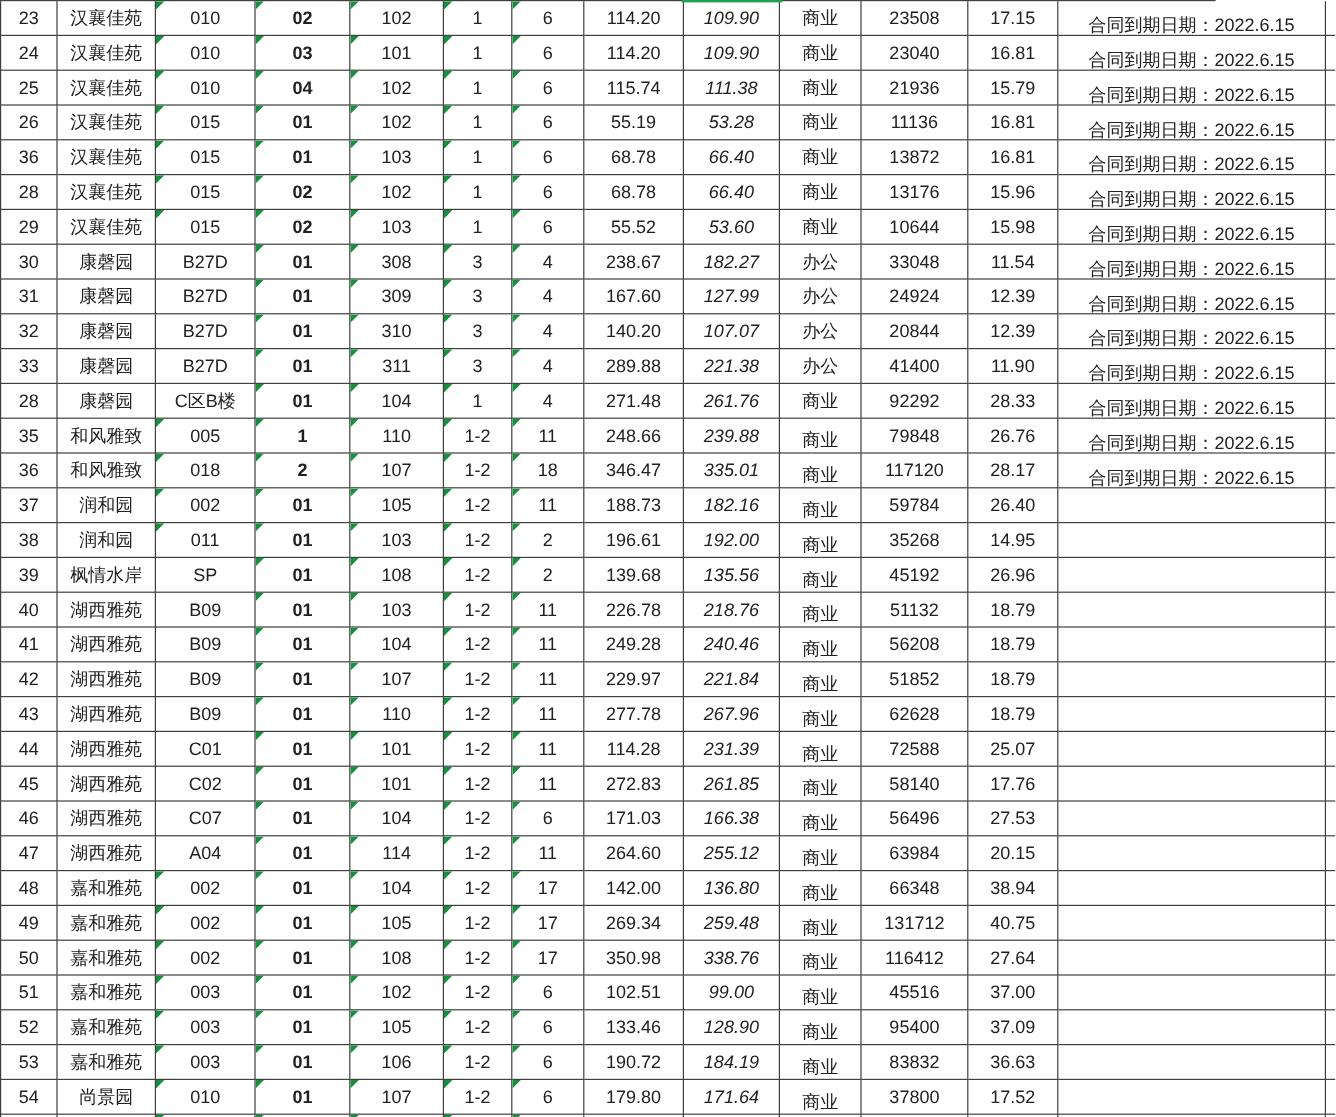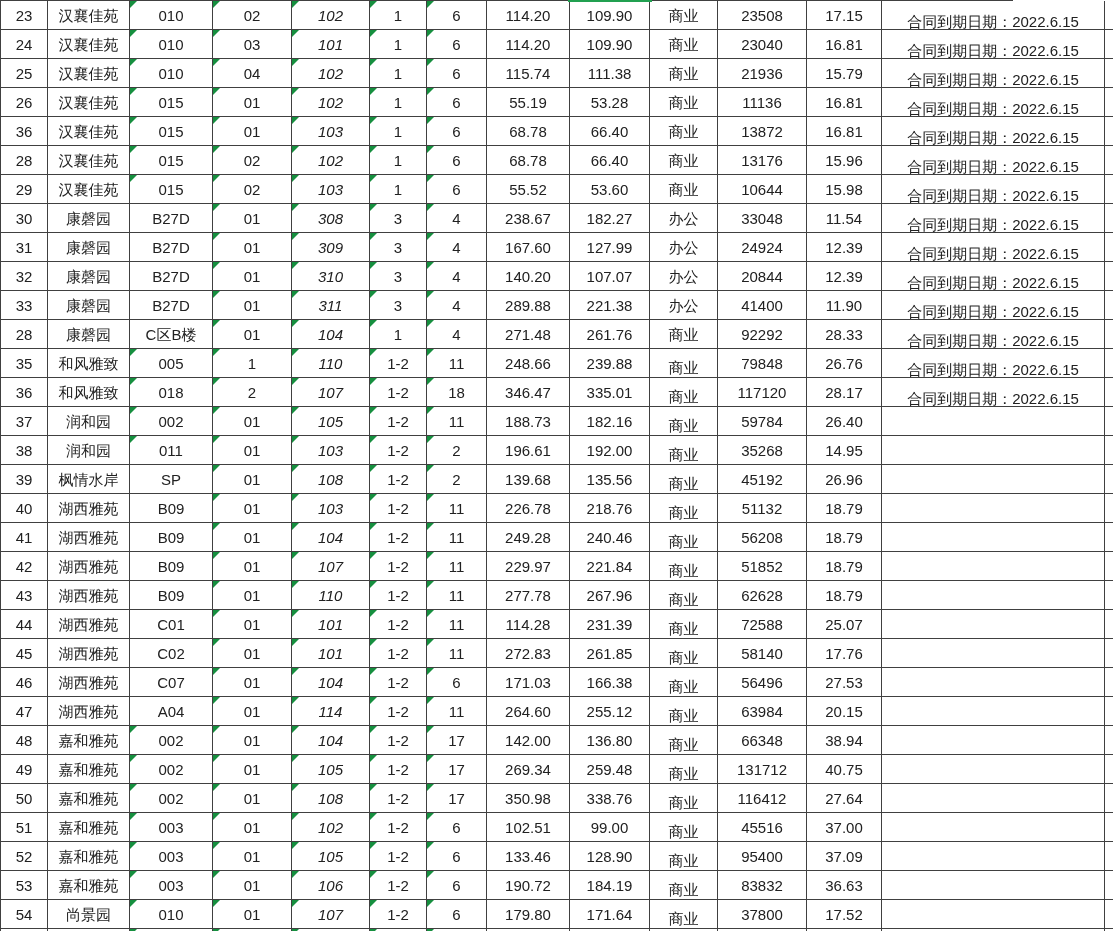--- a/index.html
+++ b/index.html
@@ -28,26 +28,26 @@
     position:relative;
     flex:none;
     display:flex;align-items:center;justify-content:center;
     border-right:1px solid var(--border);
     border-bottom:1px solid var(--border);
     overflow:hidden;
   }
   .c0{width:48px;border-left:1px solid var(--border);}
   .c1{width:82px;align-items:center;}
   .c2{width:83px;text-align:right;}
-  .c3{width:79px;}
-  .c4{width:78px;font-style:italic;}
+  .c3{width:79px;font-weight:bold;}
+  .c4{width:78px;}
   .c5{width:57px;}
   .c6{width:60px;}
   .c7{width:83px;}
-  .c8{width:80px;}
+  .c8{width:80px;font-style:italic;}
   .c9{width:68px;}
   .c10{width:89px;}
   .c11{width:75px;}
   .c12{width:223px;align-items:flex-end;}
   .c13{width:8px;border-right:none;}
   .v{font-size:15px;line-height:15px;white-space:nowrap;}
   .low .v{position:relative;top:4px;}
   .tri{
     position:absolute;top:0;left:0;width:0;height:0;
     border-top:7px solid var(--green);

